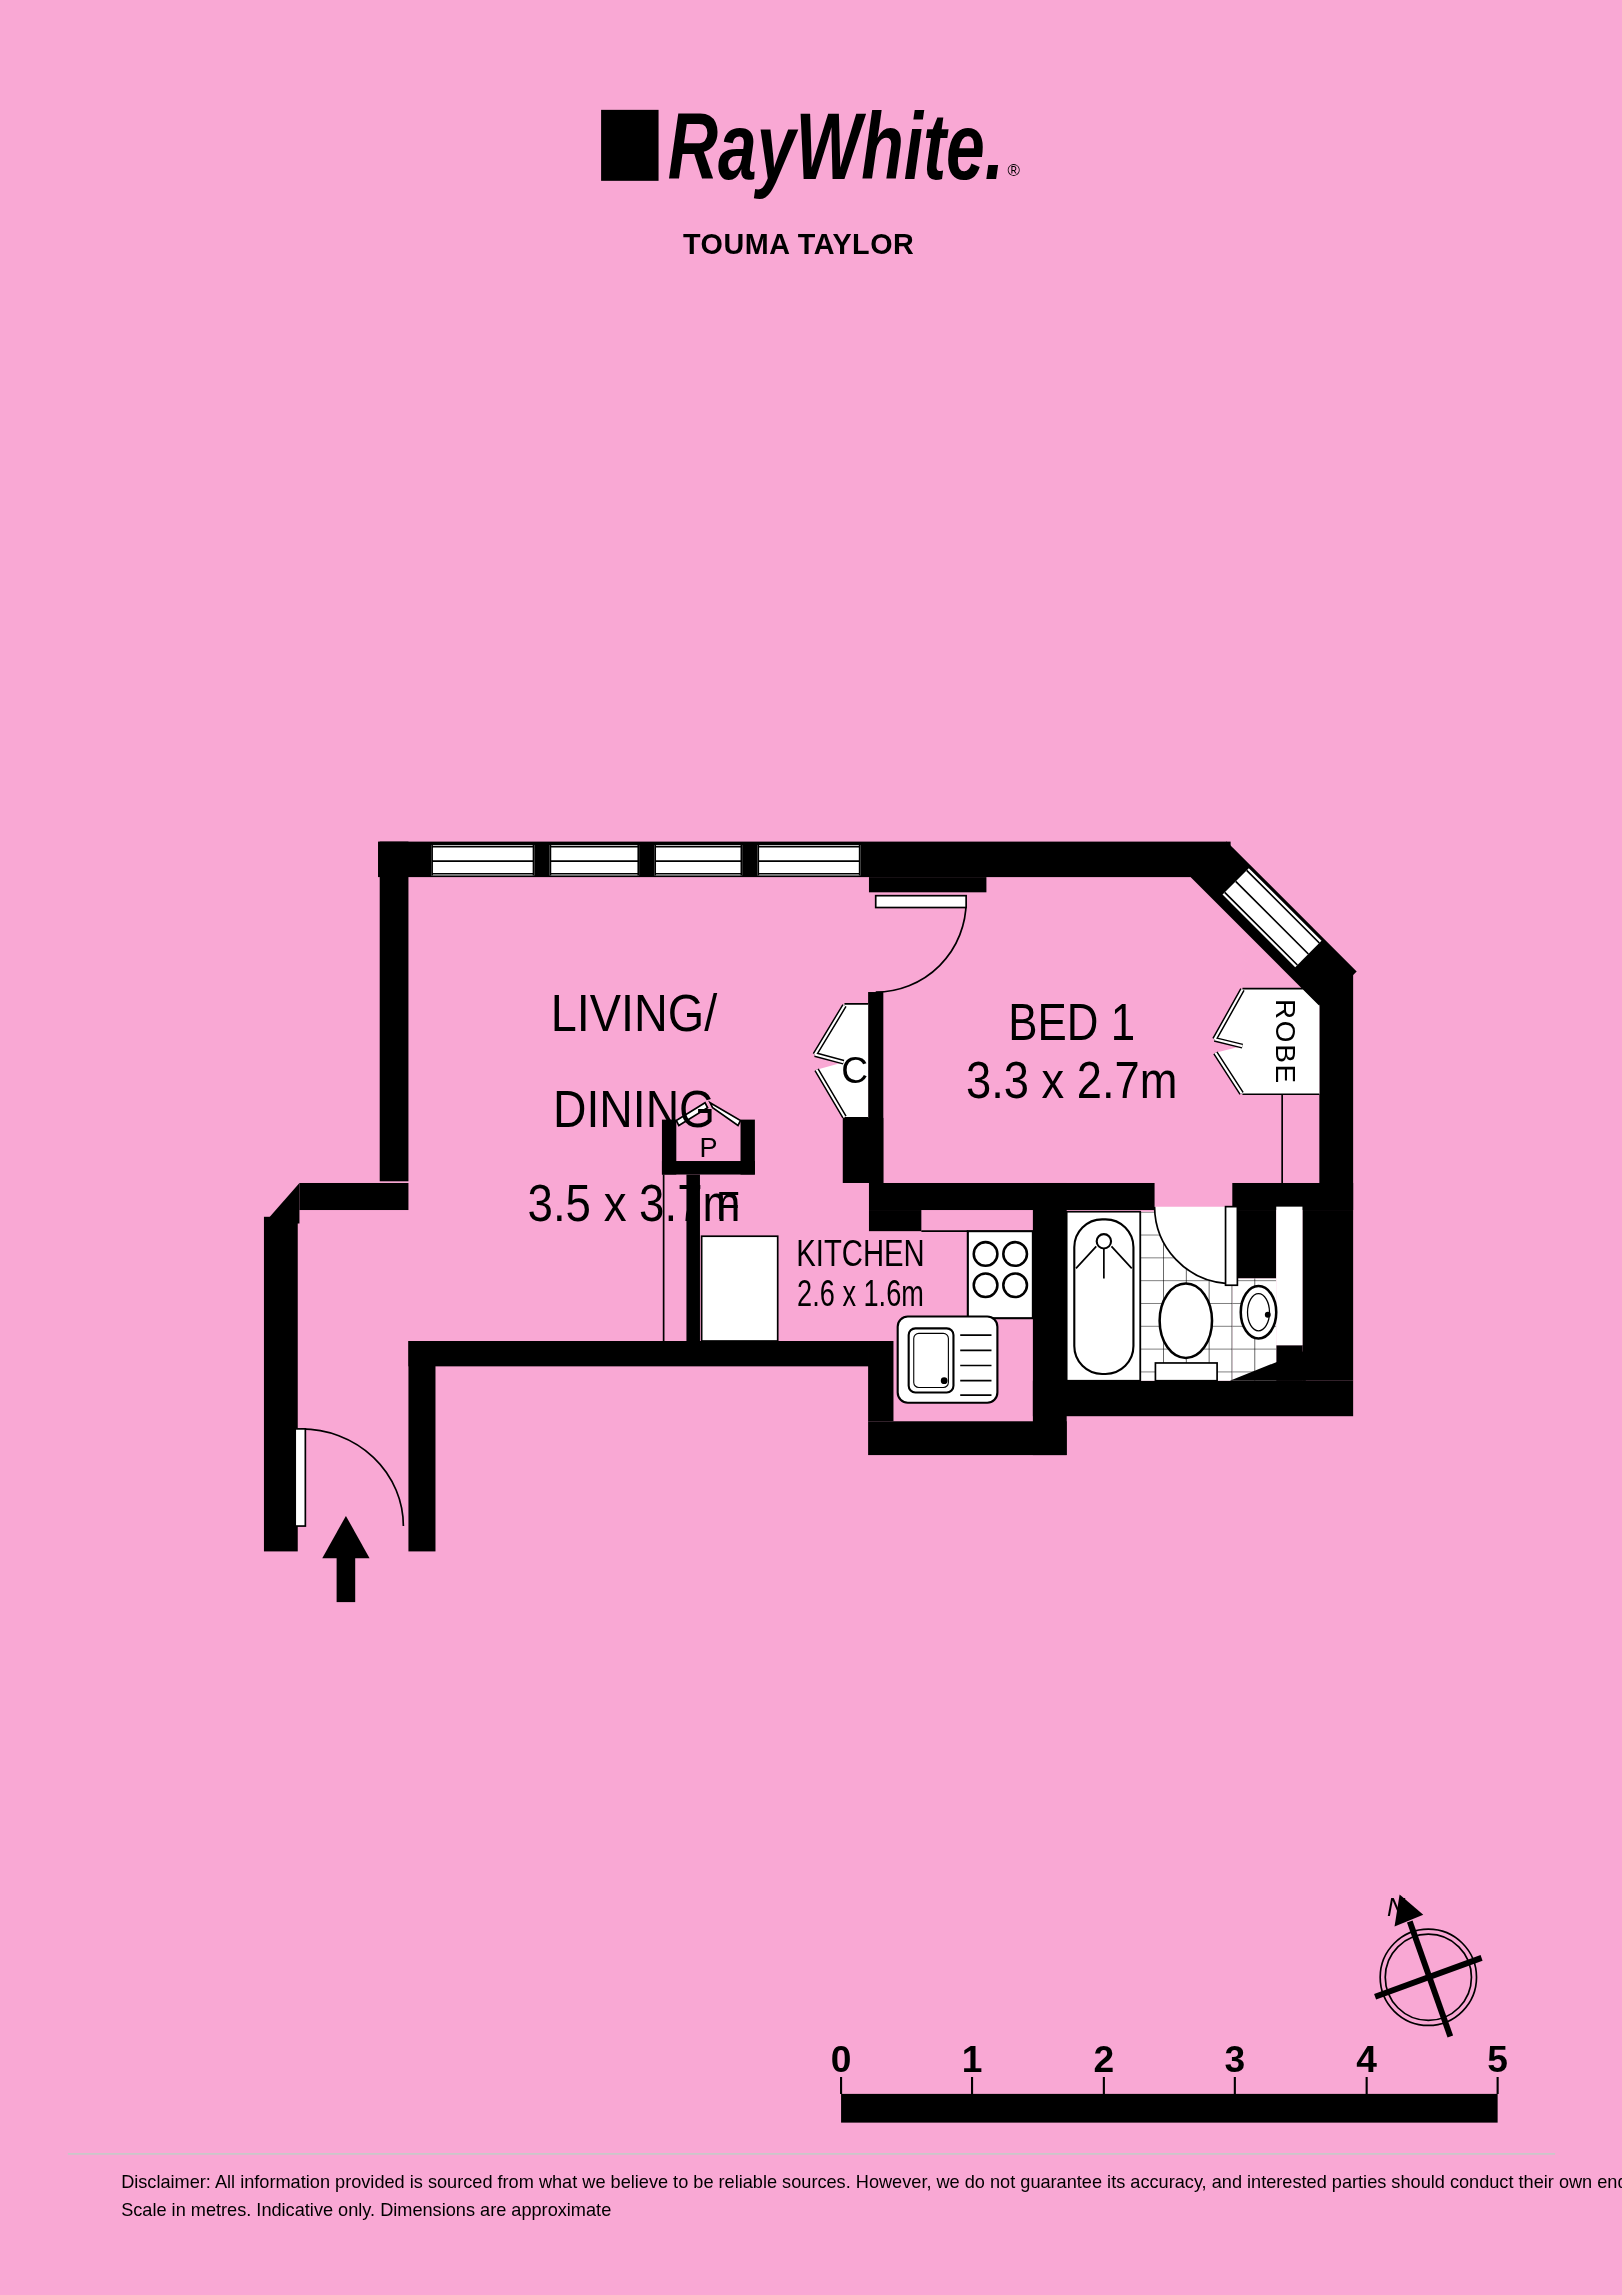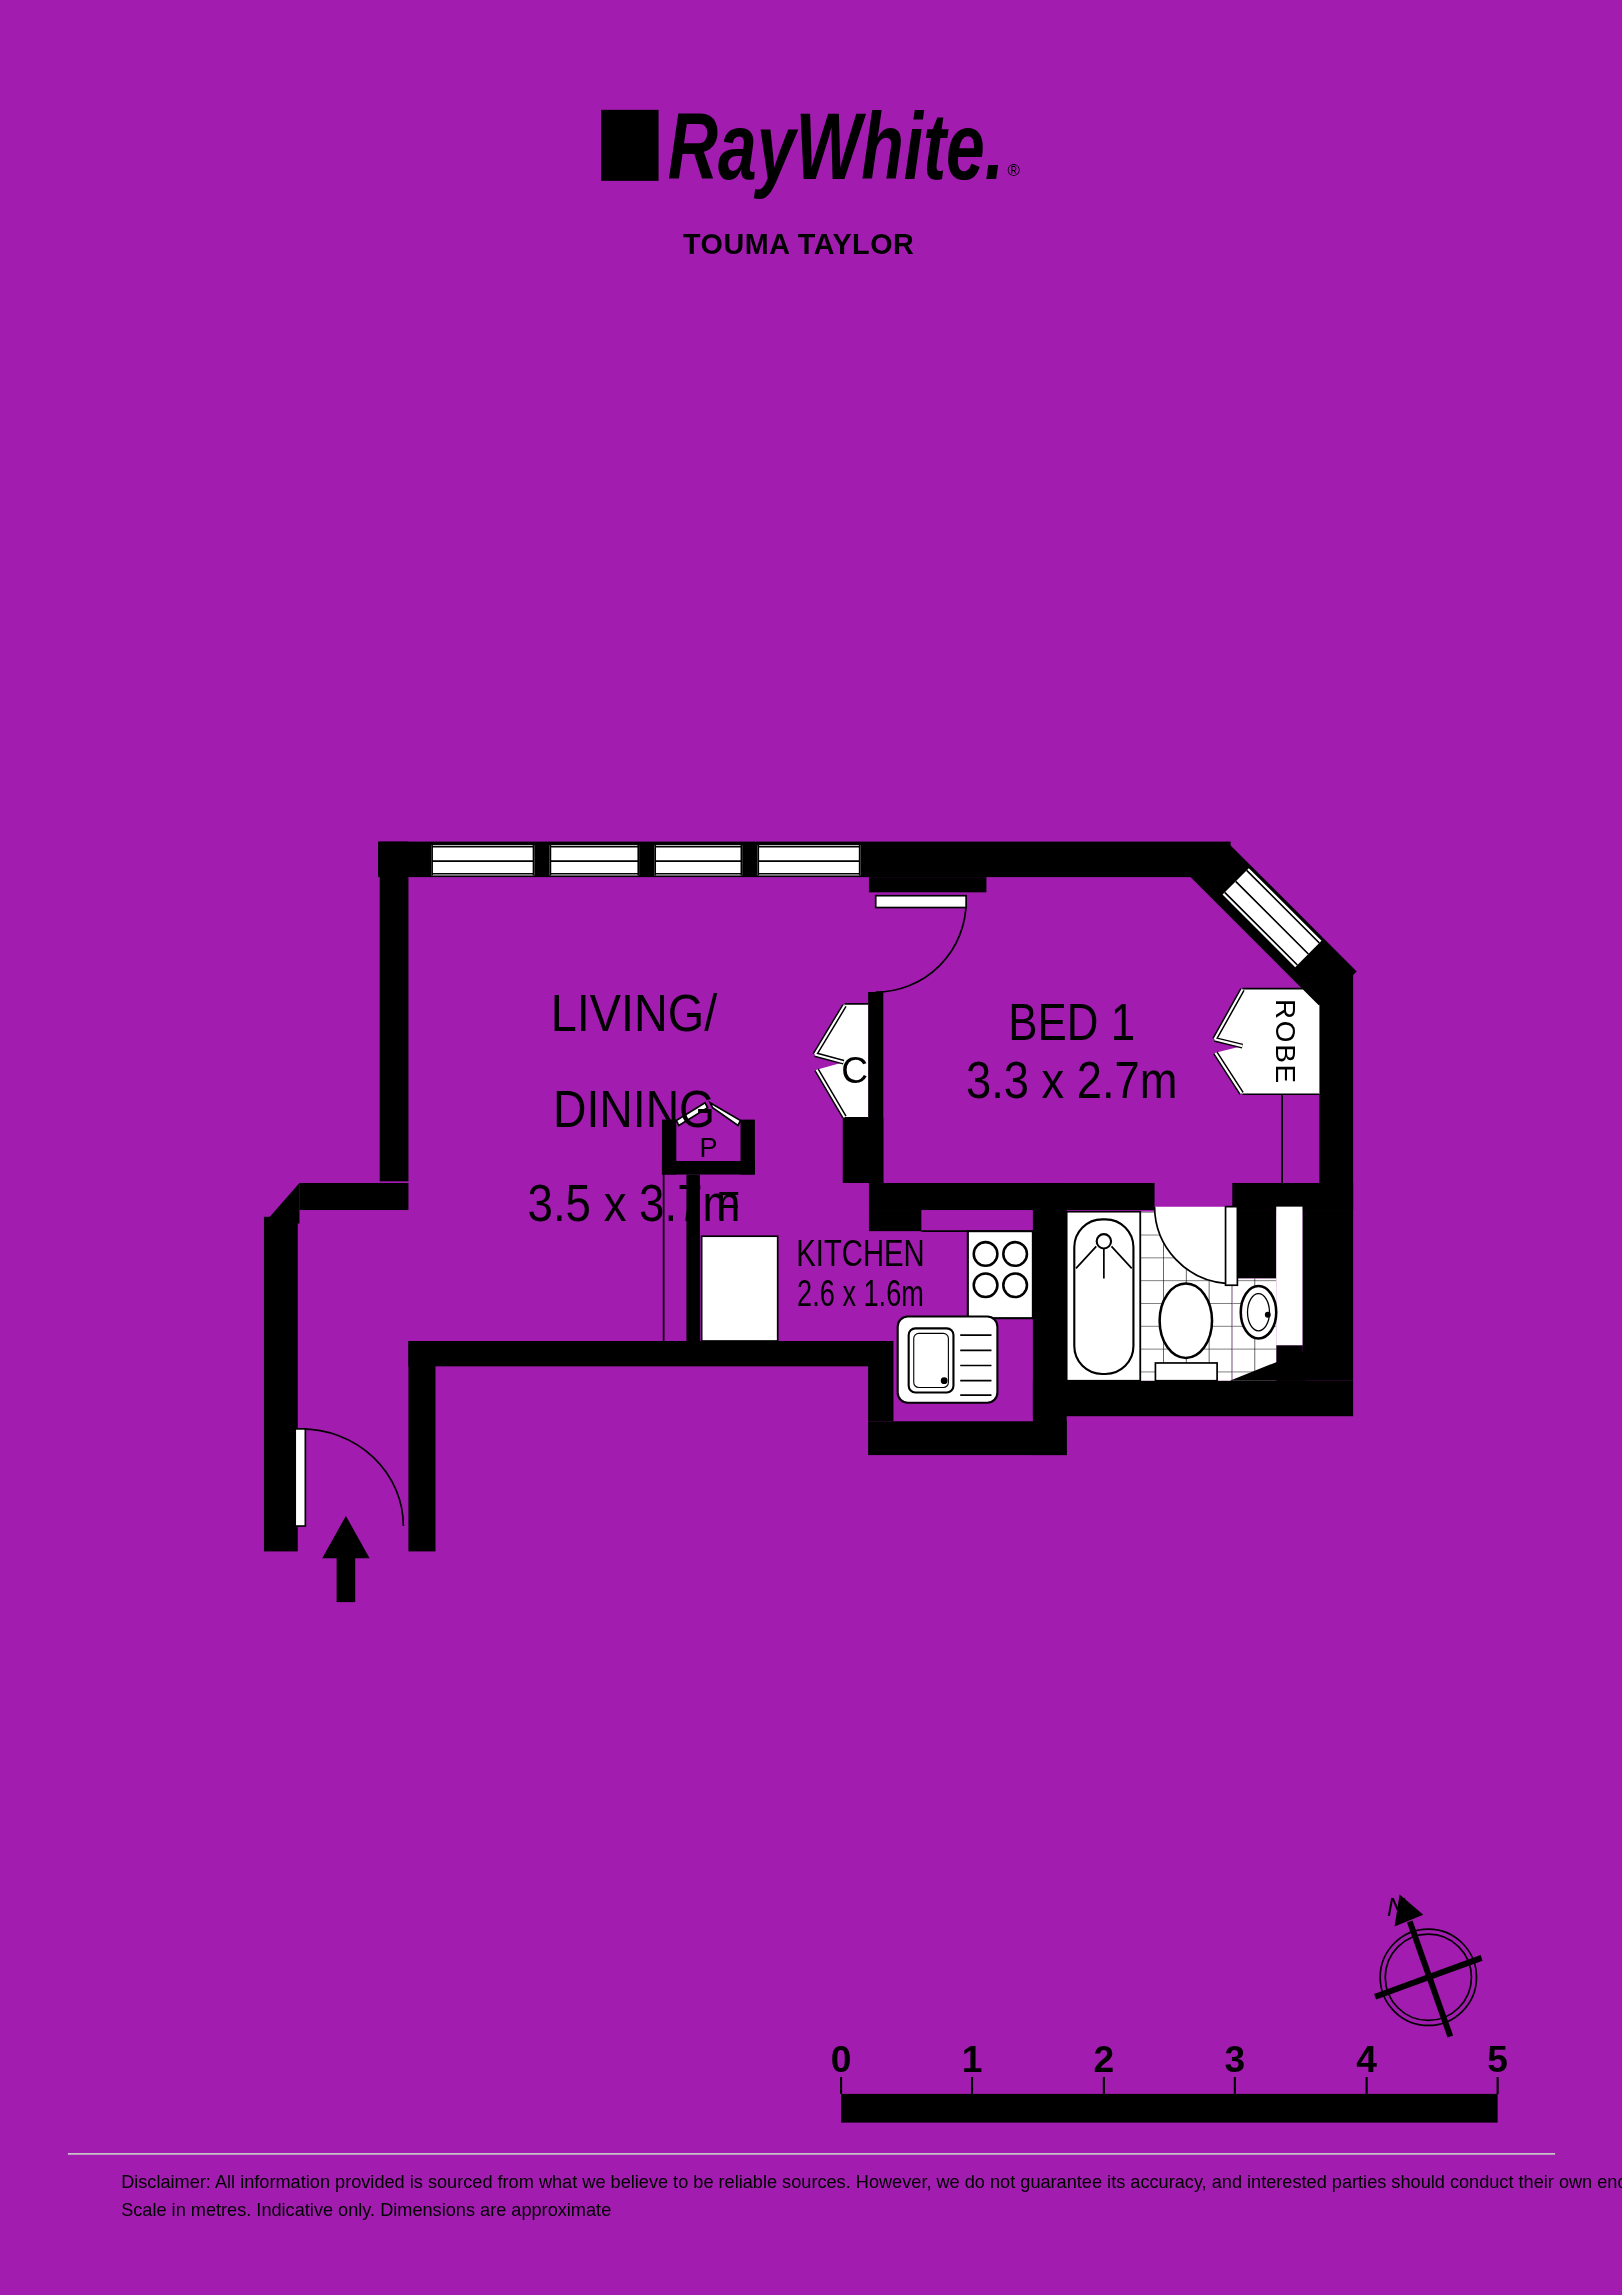--- a/index.html
+++ b/index.html
@@ -1,16 +1,16 @@
 <!DOCTYPE html>
 <html style="font-size:13.5px"><head>
 <meta charset="utf-8">
 <style>
   html,body{margin:0;padding:0;background:#ffffff;}
-  .page{position:relative;width:1623px;height:2295px;background:#a21caf;overflow:hidden;}
+  .page{position:relative;width:1623px;height:2295px;background:#f9a8d4;overflow:hidden;}
   svg{position:absolute;left:0;top:0;}
   text{font-family:"Liberation Sans","DejaVu Sans",sans-serif;fill:#000;}
   .plan-label{font-weight:400;}
   .logo-text{font-style:italic;font-weight:bold;}
   .office-text{font-weight:bold;}
   .disc{font-size:21.5px;}
 </style>
 </head>
 <body>
 

